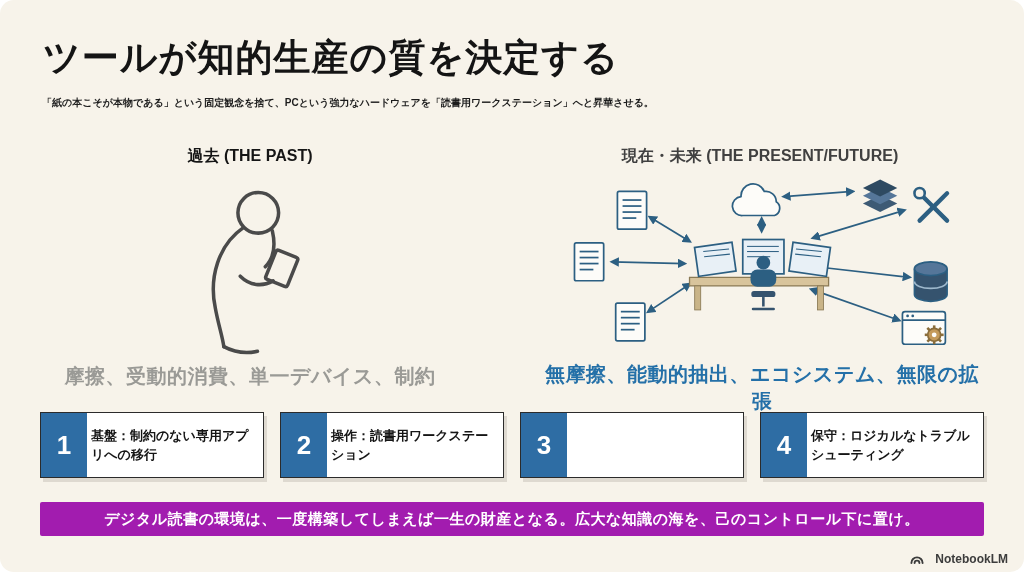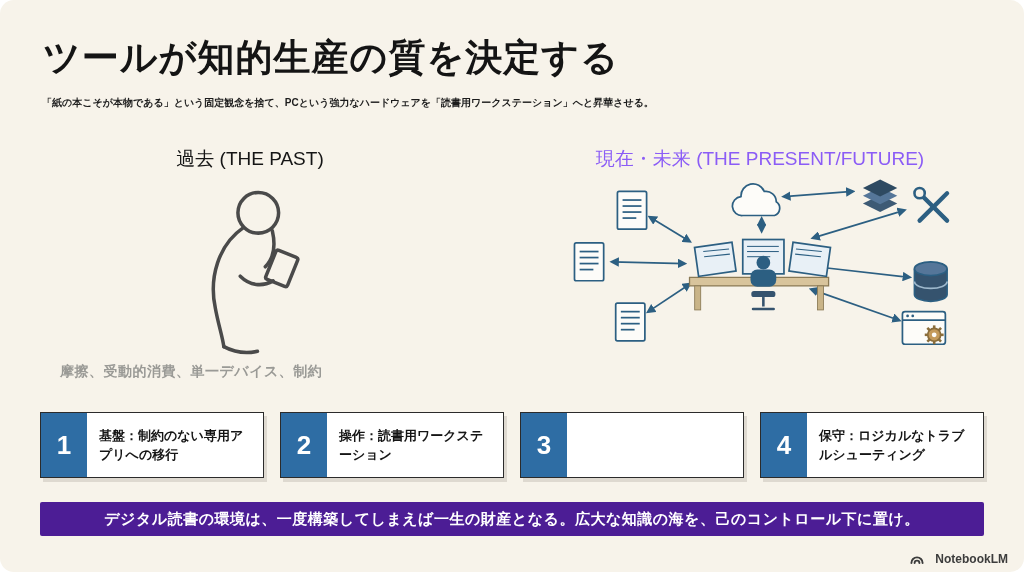--- a/index.html
+++ b/index.html
@@ -2,38 +2,38 @@
 <html><head>
 <meta charset="utf-8">
 <style>
   html,body{margin:0;padding:0;background:#ffffff;}
   body{width:1024px;height:572px;position:relative;font-family:"Liberation Sans","DejaVu Sans",sans-serif;overflow:hidden;}
   .slide{position:absolute;inset:0;background:#f7f3ea;border-radius:14px;}
 
   .title{position:absolute;left:40px;top:30px;margin:3px;font-size:37px;font-weight:900;color:#141414;letter-spacing:1px;}
   .subtitle{position:absolute;left:42px;top:96px;margin:0;width:950px;font-size:10px;font-weight:700;color:#1c1c1c;line-height:1.4;}
 
-  .col-header{position:absolute;top:146px;margin:0;font-size:19px;font-weight:400;text-align:center;}
+  .col-header{position:absolute;top:146px;margin:0;font-size:16px;font-weight:700;text-align:center;}
   .past-header{left:60px;width:380px;color:#151515;}
-  .future-header{left:545px;width:430px;color:#8b5cf6;}
+  .future-header{left:545px;width:430px;color:#404040;}
 
   .illus{position:absolute;}
   .past-illus{left:168px;top:176px;width:168px;height:180px;}
   .future-illus{left:530px;top:176px;width:465px;height:182px;}
 
-  .caption{position:absolute;margin:0;font-size:14px;font-weight:700;text-align:left;letter-spacing:.5px;}
+  .caption{position:absolute;margin:0;font-size:20px;font-weight:700;text-align:center;letter-spacing:.5px;}
   .past-caption{left:60px;width:380px;top:363px;color:#9a9a96;}
   .future-caption{left:538px;width:448px;top:361px;color:#2470a8;}
 
   .steps{position:absolute;left:40px;right:40px;top:412px;display:flex;gap:16px;}
   .step{flex:1;display:flex;background:#ffffff;border:1.6px solid #2b2b2b;box-shadow:3px 4px 0 rgba(70,65,50,.14);height:64px;}
   .step-num{width:46px;background:#2e6da4;color:#ffffff;font-size:26px;font-weight:800;display:flex;align-items:center;justify-content:center;flex:none;}
-  .step-txt{flex:1;display:flex;align-items:center;padding:6px 12px;font-size:13px;font-weight:700;color:#151515;line-height:1.5;}
-
-  .banner{position:absolute;left:40px;right:40px;top:502px;height:34px;background:#4c1d95;color:#ffffff;display:flex;align-items:center;justify-content:center;font-size:15px;font-weight:700;letter-spacing:.5px;border-radius:2px;}
+  .step-txt{flex:1;display:flex;align-items:center;padding:6px 4px;font-size:13px;font-weight:700;color:#151515;line-height:1.5;}
+
+  .banner{position:absolute;left:40px;right:40px;top:502px;height:34px;background:#a21caf;color:#ffffff;display:flex;align-items:center;justify-content:center;font-size:15px;font-weight:700;letter-spacing:.5px;border-radius:2px;}
 
   .footer{position:absolute;right:16px;bottom:6px;display:flex;gap:10px;color:#3c3c3c;font-size:12px;font-weight:700;}
 </style>
 </head>
 <body>
 
 <div class="slide">
 
   <h1 class="title">ツールが知的生産の質を決定する</h1>
   <p class="subtitle">「紙の本こそが本物である」という固定観念を捨て、PCという強力なハードウェアを「読書用ワークステーション」へと昇華させる。</p>
@@ -167,20 +167,21 @@
         <circle cx="236" cy="101" r="8" fill="#2c5f82"></circle>
         <rect x="221" y="109" width="30" height="20" rx="8" fill="#2c5f82"></rect>
         <rect x="222" y="134" width="28" height="7" rx="3" fill="#35536e"></rect>
         <line x1="236" y1="141" x2="236" y2="152" stroke="#35536e" stroke-width="3"></line>
         <line x1="224" y1="155" x2="248" y2="155" stroke="#35536e" stroke-width="3" stroke-linecap="round"></line>
       </g>
     </svg>
   </div>
 
   <p class="caption past-caption">摩擦、受動的消費、単一デバイス、制約</p>
+  <p class="caption future-caption">無摩擦、能動的抽出、エコシステム、無限の拡張</p>
 
   <div class="steps">
     <div class="step">
       <div class="step-num">1</div>
       <div class="step-txt">基盤：制約のない専用アプリへの移行</div>
     </div>
     <div class="step">
       <div class="step-num">2</div>
       <div class="step-txt">操作：読書用ワークステーション</div>
     </div>

